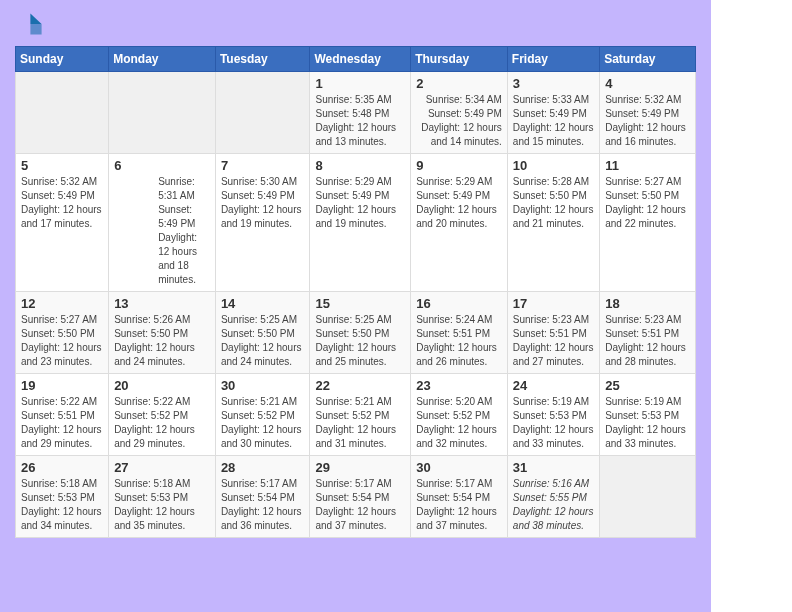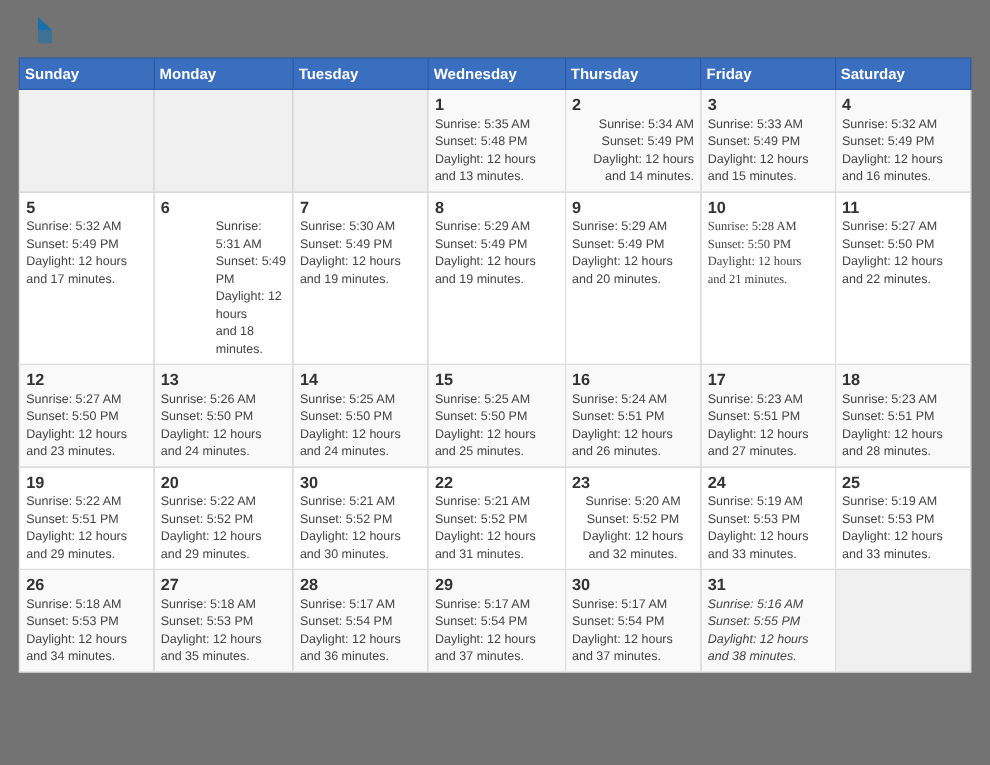--- a/index.html
+++ b/index.html
@@ -4,23 +4,23 @@
   <style>
     * { box-sizing: border-box; margin: 0; padding: 0; }
     body {
       font-family: Arial, sans-serif;
       background: #fff;
       width: 792px;
       height: 612px;
       overflow: hidden;
     }
     .page {
-      width: 792px;
+      width: 711px;
       height: 612px;
-      background: #737373;
+      background: #c4b5fd;
       padding: 10px 15px;
     }
     .header {
       display: flex;
       justify-content: space-between;
       align-items: flex-start;
       margin-bottom: 8px;
     }
     .logo {
       display: flex;
@@ -196,21 +196,21 @@
           </td>
           <td>
             <span class="day-number">9</span>
             <div class="day-info" style="white-space: pre-line;">Sunrise: 5:29 AM
 Sunset: 5:49 PM
 Daylight: 12 hours
 and 20 minutes.</div>
           </td>
           <td>
             <span class="day-number">10</span>
-            <div class="day-info" style="white-space: pre-line; font-family: Liberation Serif, serif;">Sunrise: 5:28 AM
+            <div class="day-info" style="white-space: pre-line;">Sunrise: 5:28 AM
 Sunset: 5:50 PM
 Daylight: 12 hours
 and 21 minutes.</div>
           </td>
           <td>
             <span class="day-number">11</span>
             <div class="day-info" style="white-space: pre-line;">Sunrise: 5:27 AM
 Sunset: 5:50 PM
 Daylight: 12 hours
 and 22 minutes.</div>
@@ -291,21 +291,21 @@
           </td>
           <td>
             <span class="day-number">22</span>
             <div class="day-info" style="white-space: pre-line;">Sunrise: 5:21 AM
 Sunset: 5:52 PM
 Daylight: 12 hours
 and 31 minutes.</div>
           </td>
           <td>
             <span class="day-number">23</span>
-            <div class="day-info" style="white-space: pre-line; text-align: center;">Sunrise: 5:20 AM
+            <div class="day-info" style="white-space: pre-line;">Sunrise: 5:20 AM
 Sunset: 5:52 PM
 Daylight: 12 hours
 and 32 minutes.</div>
           </td>
           <td>
             <span class="day-number">24</span>
             <div class="day-info" style="white-space: pre-line;">Sunrise: 5:19 AM
 Sunset: 5:53 PM
 Daylight: 12 hours
 and 33 minutes.</div>

